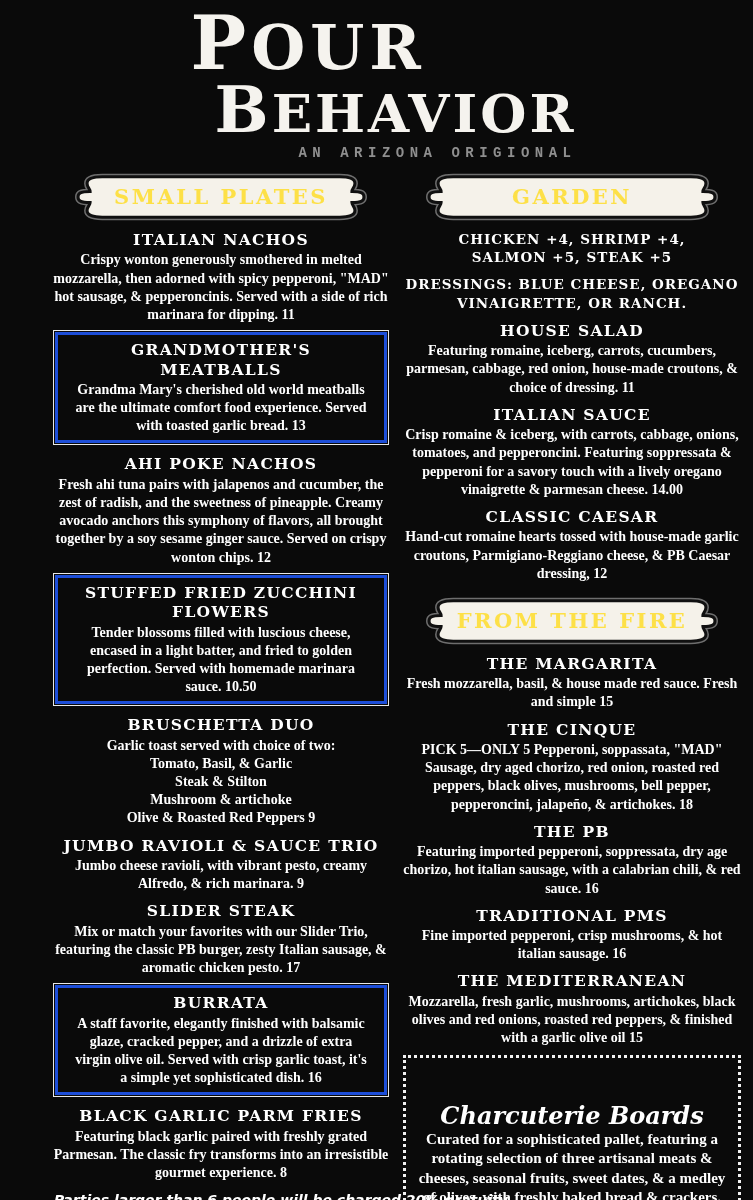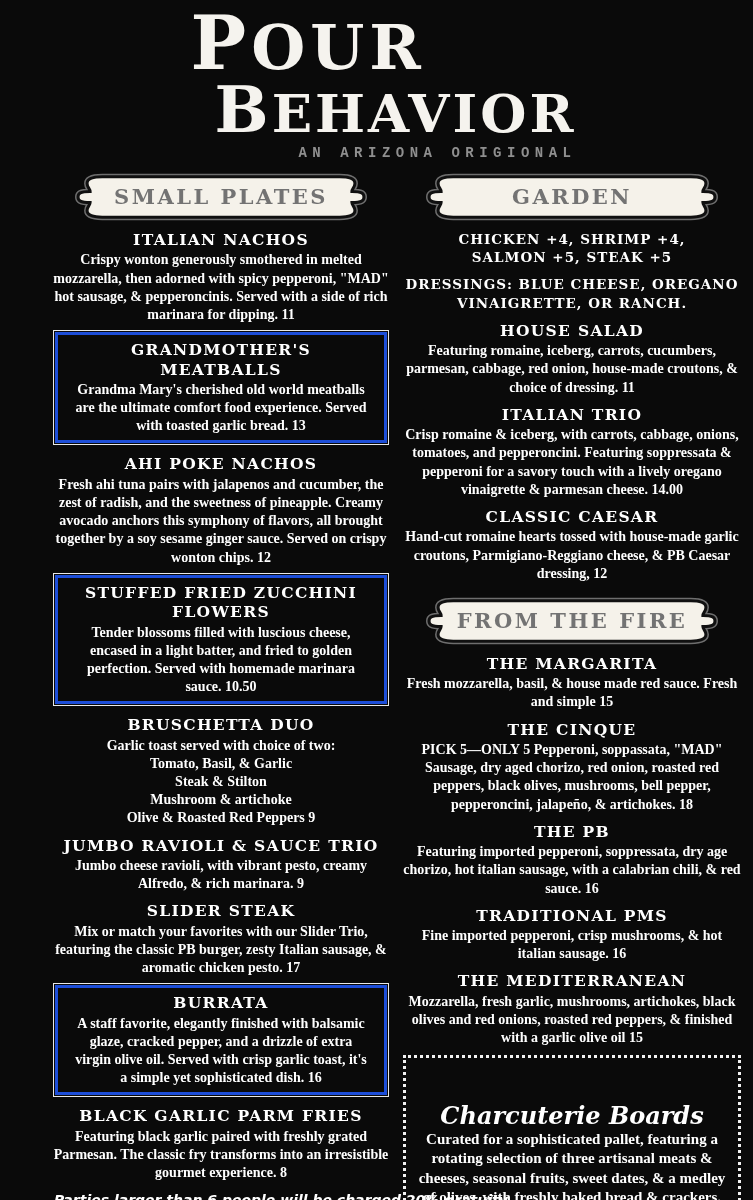--- a/index.html
+++ b/index.html
@@ -28,21 +28,21 @@
     display:grid;grid-template-columns:338px 340px;column-gap:12px;
     margin:12px 0 0 52px;
   }
   .col{min-width:0;}
   
   .badge{position:relative;width:294px;height:48px;margin:0 auto 9px auto;}
   .badge svg{position:absolute;inset:0;width:100%;height:100%;}
   .badge-label{
     position:absolute;inset:0;display:flex;align-items:center;justify-content:center;
     font-family:"DejaVu Serif", serif;font-weight:bold;font-size:21px;
-    letter-spacing:2.5px;color:#737373;padding-bottom:1px;white-space:nowrap;
+    letter-spacing:2.5px;color:#fde047;padding-bottom:1px;white-space:nowrap;
   }
   
   .item{text-align:center;margin-bottom:8px;}
   .item-name{
     font-family:"DejaVu Serif", serif;font-weight:bold;
     font-size:15.5px;line-height:1.25;letter-spacing:1.3px;margin-bottom:2px;
   }
   .item-desc{
     font-size:14px;font-weight:bold;line-height:1.3;white-space:pre-line;
   }
@@ -159,21 +159,21 @@
 SALMON +5, STEAK +5</div>
     <div class="garden-note">DRESSINGS: BLUE CHEESE, OREGANO
 VINAIGRETTE, OR RANCH.</div>
 
     <div class="item">
       <div class="item-name">HOUSE SALAD</div>
       <div class="item-desc">Featuring romaine, iceberg, carrots, cucumbers, parmesan, cabbage, red onion, house-made croutons, &amp; choice of dressing. 11</div>
     </div>
 
     <div class="item">
-      <div class="item-name">ITALIAN TRIO</div>
+      <div class="item-name">ITALIAN SAUCE</div>
       <div class="item-desc">Crisp romaine &amp; iceberg, with carrots, cabbage, onions, tomatoes, and pepperoncini. Featuring soppressata &amp; pepperoni for a savory touch with a lively oregano vinaigrette &amp; parmesan cheese. 14.00</div>
     </div>
 
     <div class="item">
       <div class="item-name">CLASSIC CAESAR</div>
       <div class="item-desc">Hand-cut romaine hearts tossed with house-made garlic croutons, Parmigiano-Reggiano cheese, &amp; PB Caesar dressing, 12</div>
     </div>
 
     <div class="badge" style="margin-top:14px;">
       <svg viewBox="0 0 292 47">

